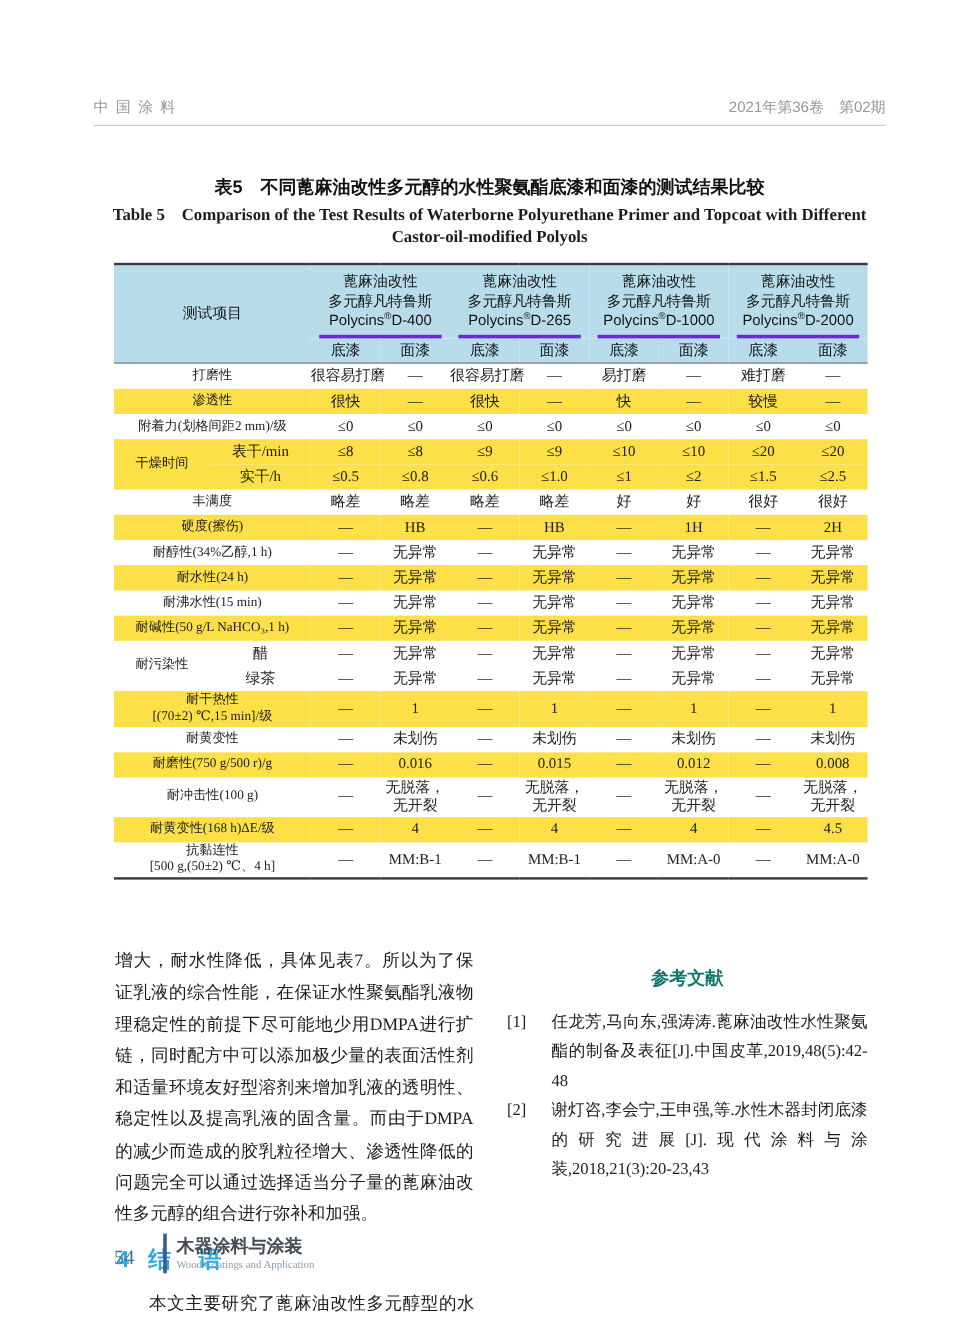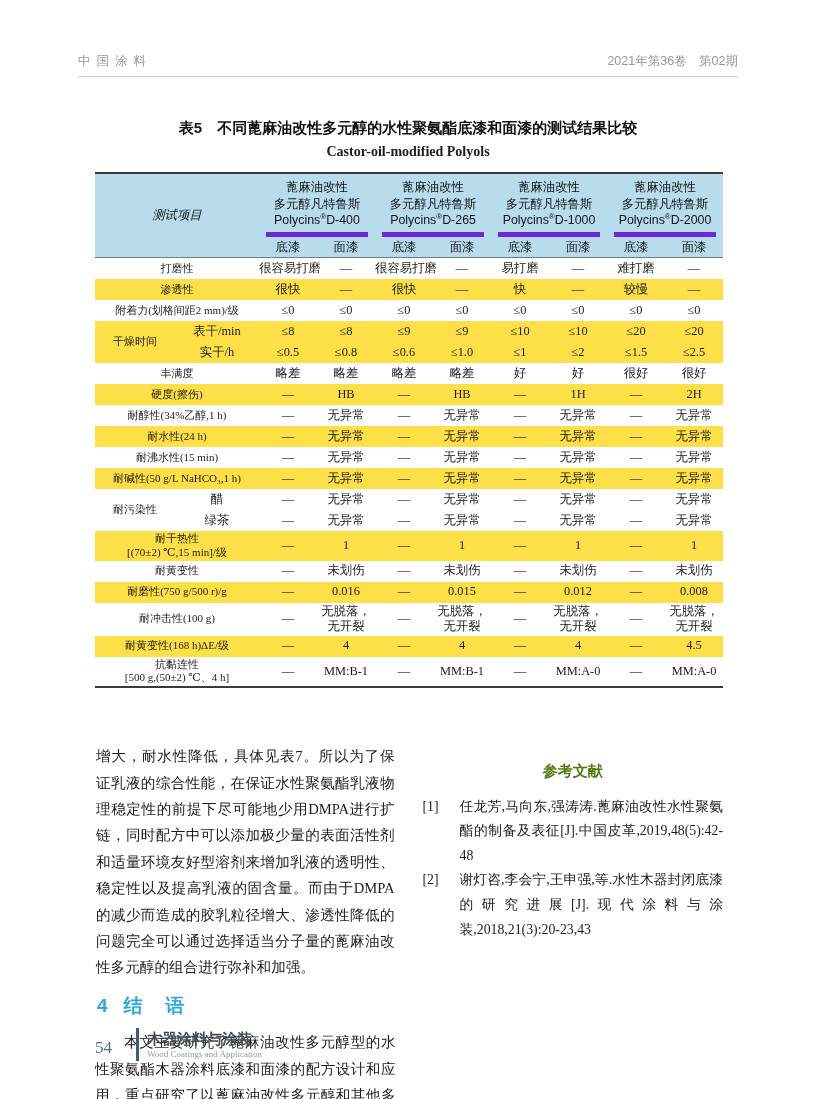--- a/index.html
+++ b/index.html
@@ -1,56 +1,56 @@
 <!DOCTYPE html>
 <html><head>
 <meta charset="utf-8">
 <style>
   html,body{margin:0;padding:0;background:#fff;}
   .page{position:relative;width:816px;height:1099px;background:#fff;overflow:hidden;
         font-family:"Liberation Serif","DejaVu Serif",serif;color:#1c1c1c;}
   
-  .page-header{margin:0 78px;padding-top:53px;padding-bottom:6px;display:flex;
+  .page-header{margin:0 78px;padding-top:81px;padding-bottom:6px;display:flex;
                justify-content:space-between;align-items:flex-end;
                border-bottom:1px solid #cbcbcb;color:#969696;
                font-family:"Liberation Sans","DejaVu Sans",sans-serif;font-size:12.5px;}
   .journal-name{letter-spacing:6px;}
   
   .table-title{margin-top:42px;text-align:center;}
   .tt-zh{font-family:"Liberation Sans","DejaVu Sans",sans-serif;font-weight:bold;
          font-size:15px;color:#111;}
   .tt-en{font-weight:bold;font-size:14px;margin-top:5px;line-height:1.35;}
   
   table.ctable{margin:10px 0 0 95px;width:628px;border-collapse:collapse;
                border-top:2px solid #3a3a3a;border-bottom:2px solid #3a3a3a;
                font-size:12.4px;table-layout:fixed;}
   table.ctable thead{background:#b8dcec;}
   table.ctable thead th{font-weight:normal;font-family:"Liberation Sans","DejaVu Sans",sans-serif;
                font-size:12.4px;color:#141414;padding:0;}
-  th.lab-h{vertical-align:middle;font-style:italic;}
+  th.lab-h{vertical-align:middle;}
   th.group{vertical-align:bottom;}
-  th.group .ginner{margin:0 7px;padding:5px 0 3px;border-bottom:5px solid #6d28d9;line-height:1.35;}
+  th.group .ginner{margin:0 7px;padding:5px 0 3px;border-bottom:3px solid #6d28d9;line-height:1.35;}
   th.group sup{font-size:8px;}
   tr.subh-row th{height:20px;line-height:20px;}
   table.ctable thead{border-bottom:1px solid #7a7a7a;}
   table.ctable tbody td{text-align:center;height:19px;padding:1px 0;line-height:1.25;
                white-space:nowrap;overflow:visible;}
   td.lab{text-align:left;padding-left:4px;font-size:11px;}
   td.sublab{text-align:center;}
   tr.shaded{background:#fde047;}
   
   .cols{display:flex;gap:27px;margin:54px 93px 0 95px;}
   .col{flex:1;min-width:0;font-size:14.6px;line-height:26.4px;text-align:justify;}
   .para{margin:1px;}
   .para-indent{margin:0;text-indent:2em;}
   .section-heading{font-family:"Liberation Sans","DejaVu Sans",sans-serif;font-weight:bold;
         font-size:19px;color:#29a9e0;margin:12px 0 10px 2px;letter-spacing:2px;}
   .section-heading .sec-no{margin-right:14px;}
   .refs-heading{font-family:"Liberation Sans","DejaVu Sans",sans-serif;font-weight:bold;
-        font-size:15px;text-align:center;margin:16px 0 10px;color:#4d7c0f;}
+        font-size:15px;text-align:center;margin:16px 0 10px;color:#0f766e;}
   .ref-item{display:flex;font-size:13.8px;line-height:24.6px;}
   .ref-no{width:37px;flex:none;}
   .ref-text{flex:1;text-align:justify;}
   
   .page-footer{position:absolute;left:95px;top:1028px;display:flex;align-items:center;}
   .pgno{color:#4a6e96;font-size:17px;margin-right:24px;margin-top:6px;}
   .foot-bar{width:3px;height:33px;background:#3d5c8c;margin-right:8px;}
   .ft-zh{font-family:"Liberation Sans","DejaVu Sans",sans-serif;font-weight:bold;
          font-size:15px;color:#444b54;line-height:1.15;}
   .ft-en{font-size:9px;color:#8b9bb0;margin-top:2px;}
@@ -61,20 +61,21 @@
 <div class="page">
 
   <div class="page-header">
     <span class="journal-name">中国涂料</span>
     <span class="issue-info">2021年第36卷　第02期</span>
   </div>
 
   <div class="table-title">
     <div class="tt-zh">表5　不同蓖麻油改性多元醇的水性聚氨酯底漆和面漆的测试结果比较</div>
     <div class="tt-en">
+      <div>Table 5　Comparison of the Test Results of Waterborne Polyurethane Primer and Topcoat with Different</div>
       <div>Castor-oil-modified Polyols</div>
     </div>
   </div>
 
   <table class="ctable" id="ctable">
     <colgroup>
       <col style="width:80px">
         <col style="width:84px">
       <col style="width:58px">
         <col style="width:58px">

